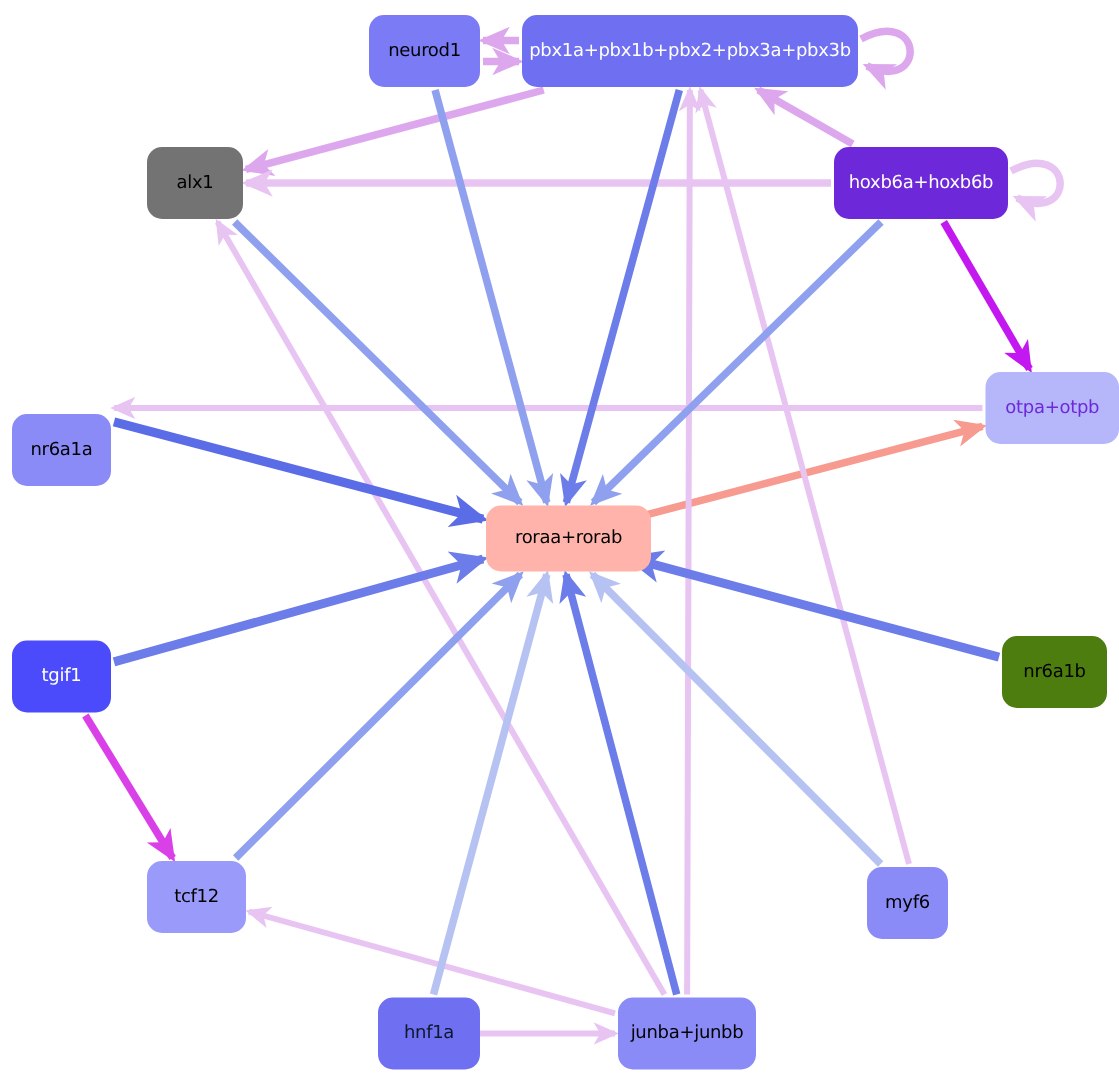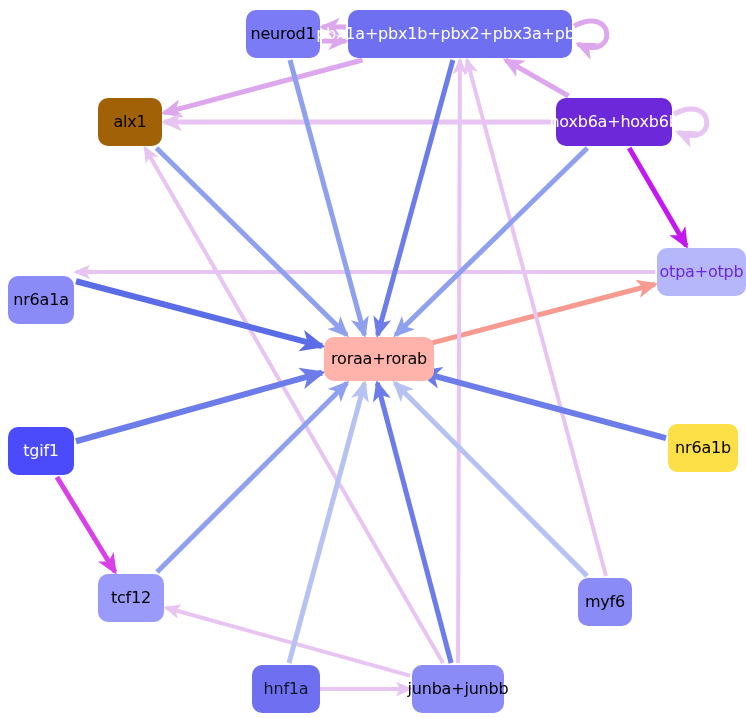--- a/index.html
+++ b/index.html
@@ -1,21 +1,21 @@
 <!DOCTYPE html>
 <html><head>
 <meta charset="utf-8">
 <style>
   html,body{margin:0;padding:0;background:#ffffff;}
   #canvas{position:relative;width:746px;height:718px;background:#ffffff;
           font-family:"DejaVu Sans","Liberation Sans",sans-serif;overflow:hidden;}
   svg.edges{position:absolute;left:0;top:0;width:746px;height:718px;}
   .node{position:absolute;display:flex;align-items:center;justify-content:center;
         border-radius:10px;box-sizing:border-box;text-align:center;
-        font-size:16px;line-height:1.1;letter-spacing:-0.2px;white-space:nowrap;}
+        font-size:12px;line-height:1.1;letter-spacing:-0.2px;white-space:nowrap;}
 </style>
 </head>
 <body>
 
 <div id="canvas">
 
   <svg class="edges" viewBox="0 0 746 718" xmlns="http://www.w3.org/2000/svg">
     <defs id="arrow-defs">
         <marker id="ar-dda7ee" viewBox="0 0 10 10" refX="8.5" refY="5" markerWidth="4.2" markerHeight="4.2" orient="auto-start-reverse" markerUnits="strokeWidth">
           <path d="M 0 0.6 L 10 5 L 0 9.4 L 2.6 5 Z" fill="#dda7ee"></path>
@@ -126,26 +126,26 @@
         </path>
         <path d="M 451.1454545454545 663 L 377.3272727272727 383" fill="none" stroke="#6c7ce8" stroke-width="5" stroke-linecap="butt" marker-end="url(#ar-6c7ce8)">
           <title>junba -&gt; roraa</title>
         </path>
       </g>
   </svg>
 
   <div id="node-layer">
       <div class="node" style="left: 246px; top: 10px; width: 74px; height: 48px; background: rgb(123, 123, 245); color: rgb(0, 0, 0);">neurod1</div>
       <div class="node" style="left: 348px; top: 10px; width: 224px; height: 48px; background: rgb(111, 111, 242); color: rgb(255, 255, 255); text-align: center;">pbx1a+pbx1b+pbx2+pbx3a+pbx3b</div>
-      <div class="node" style="left: 98px; top: 98px; width: 64px; height: 48px; background: #a16207; color: rgb(0, 0, 0);">alx1</div>
+      <div class="node" style="left: 98px; top: 98px; width: 64px; height: 48px; background: #737373; color: rgb(0, 0, 0);">alx1</div>
       <div class="node" style="left: 556px; top: 98px; width: 116px; height: 48px; background: #6d28d9; color: rgb(255, 255, 255);">hoxb6a+hoxb6b</div>
       <div class="node" style="left: 8px; top: 248px; width: 66px; height: 48px; background: rgb(139, 139, 248); color: rgb(0, 0, 0); margin-top: 28px;">nr6a1a</div>
       <div class="node" style="left: 657px; top: 248px; width: 89px; height: 48px; background: rgb(182, 182, 251); color: #6d28d9;">otpa+otpb</div>
       <div class="node" style="left: 324px; top: 337px; width: 110px; height: 44px; background: rgb(255, 179, 170); color: rgb(0, 0, 0);">roraa+rorab</div>
       <div class="node" style="left: 8px; top: 427px; width: 66px; height: 48px; background: rgb(75, 75, 251); color: rgb(255, 255, 255);">tgif1</div>
-      <div class="node" style="left: 668px; top: 424px; width: 70px; height: 48px; background: #fde047; color: rgb(0, 0, 0); border-radius: 9px;">nr6a1b</div>
+      <div class="node" style="left: 668px; top: 424px; width: 70px; height: 48px; background: #4d7c0f; color: rgb(0, 0, 0);">nr6a1b</div>
       <div class="node" style="left: 98px; top: 574px; width: 66px; height: 48px; background: rgb(154, 154, 251); color: rgb(0, 0, 0);">tcf12</div>
       <div class="node" style="left: 578px; top: 578px; width: 54px; height: 48px; background: rgb(139, 139, 248); color: #000000;">myf6</div>
       <div class="node" style="left: 252px; top: 665px; width: 68px; height: 48px; background: rgb(111, 111, 242); color: #0f172a;">hnf1a</div>
       <div class="node" style="left: 412px; top: 665px; width: 92px; height: 48px; background: rgb(139, 139, 248); color: rgb(0, 0, 0);">junba+junbb</div>
     </div>
 
 </div>
 
 </body></html>

